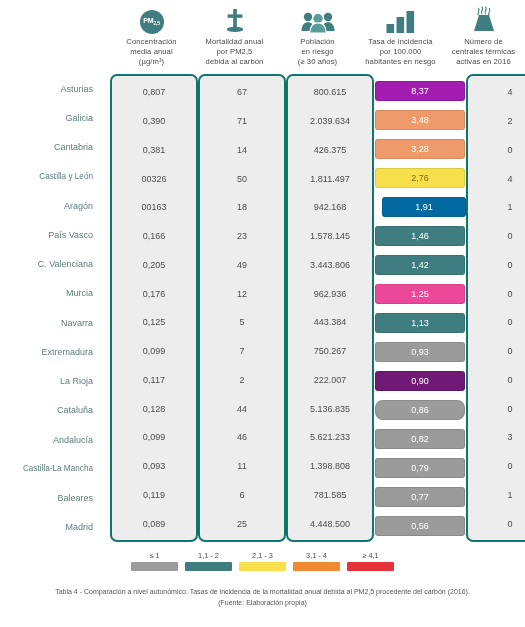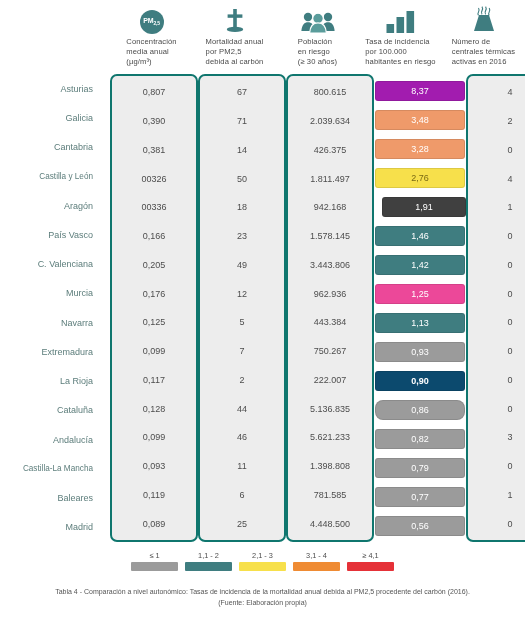--- a/index.html
+++ b/index.html
@@ -36,20 +36,21 @@
     height: 30px;
     display: flex;
     align-items: flex-end;
     justify-content: center;
     margin-bottom: 3px;
   }
   .hdr-label {
     font-size: 7.6px;
     line-height: 10.2px;
     color: #4a4a4a;
+    text-align: center;
     letter-spacing: 0.1px;
     white-space: pre-line;
   }
 
   
   .pm-circle {
     width: 24px; height: 24px;
     border-radius: 50%;
     background: #3f7d80;
     color: #ffffff;
@@ -275,21 +276,21 @@
 
   <div class="panels">
     <div class="panel-spacer"></div>
 
     <div class="panel">
       <div class="panel-box" id="col-concentration">
           <div class="cell">0,807</div>
           <div class="cell">0,390</div>
           <div class="cell">0,381</div>
           <div class="cell">00326</div>
-          <div class="cell">00336</div>
+          <div class="cell">00163</div>
           <div class="cell">0,166</div>
           <div class="cell">0,205</div>
           <div class="cell">0,176</div>
           <div class="cell">0,125</div>
           <div class="cell">0,099</div>
           <div class="cell">0,117</div>
           <div class="cell">0,128</div>
           <div class="cell">0,099</div>
           <div class="cell">0,093</div>
           <div class="cell">0,119</div>
@@ -344,39 +345,39 @@
           <div class="cell">
             <div class="cell-chip" style="background: rgb(239, 154, 106);">3,48</div>
           </div>
           <div class="cell">
             <div class="cell-chip" style="background: rgb(239, 154, 106);">3,28</div>
           </div>
           <div class="cell">
             <div class="cell-chip" style="background: rgb(247, 224, 75); color: rgb(122, 106, 20);">2,76</div>
           </div>
           <div class="cell">
-            <div class="cell-chip" style="background: #404040; margin-left: 8px;">1,91</div>
+            <div class="cell-chip" style="background: #0369a1; margin-left: 8px;">1,91</div>
           </div>
           <div class="cell">
             <div class="cell-chip" style="background: rgb(63, 125, 128);">1,46</div>
           </div>
           <div class="cell">
             <div class="cell-chip" style="background: rgb(63, 125, 128);">1,42</div>
           </div>
           <div class="cell">
             <div class="cell-chip" style="background: #ec4899;">1,25</div>
           </div>
           <div class="cell">
             <div class="cell-chip" style="background: rgb(63, 125, 128);">1,13</div>
           </div>
           <div class="cell">
             <div class="cell-chip" style="background: rgb(155, 155, 155);">0,93</div>
           </div>
           <div class="cell">
-            <div class="cell-chip" style="background: #0c4a6e; font-weight: bold;">0,90</div>
+            <div class="cell-chip" style="background: #701a75;">0,90</div>
           </div>
           <div class="cell">
             <div class="cell-chip" style="background: rgb(155, 155, 155); border-radius: 8px;">0,86</div>
           </div>
           <div class="cell">
             <div class="cell-chip" style="background: rgb(155, 155, 155);">0,82</div>
           </div>
           <div class="cell">
             <div class="cell-chip" style="background: rgb(155, 155, 155);">0,79</div>
           </div>

